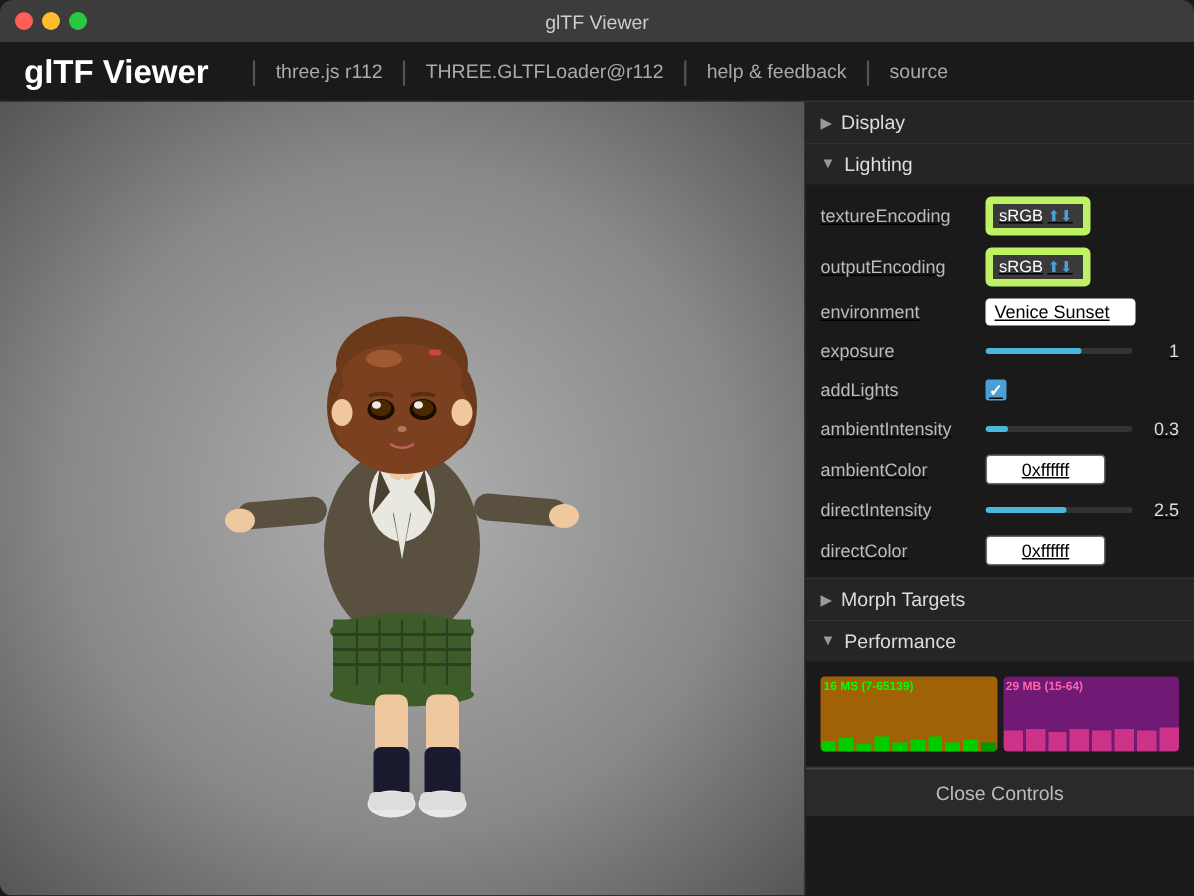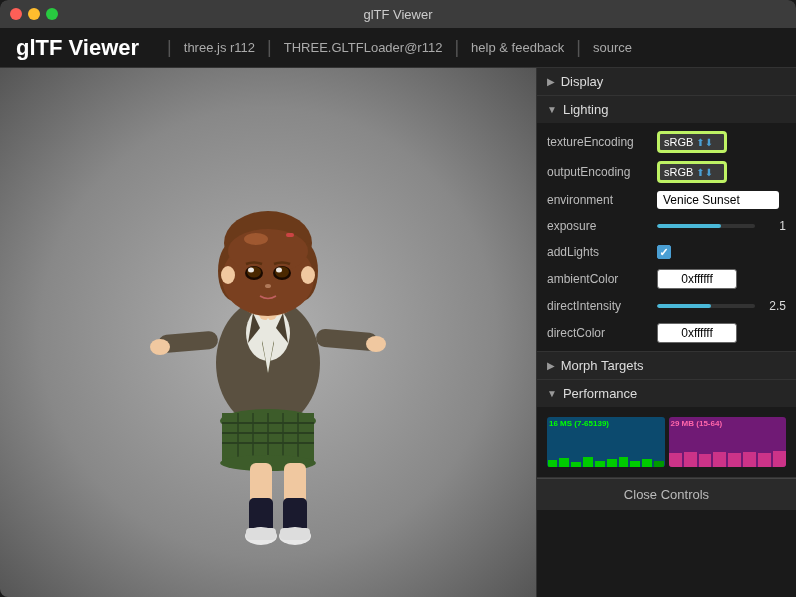--- a/index.html
+++ b/index.html
@@ -127,40 +127,41 @@
 
     .section-body {
       padding: 4px 0;
     }
 
     .control-row {
       display: flex;
       align-items: center;
       padding: 4px 10px;
       min-height: 26px;
+      text-decoration: underline;
     }
 
     .control-label {
       color: #bbb;
       font-size: 12px;
       width: 110px;
       flex-shrink: 0;
     }
 
     .control-value {
       flex: 1;
       display: flex;
       align-items: center;
       gap: 6px;
     }
 
     
     .select-control {
       background: #3a3a3a;
-      border: 3px solid #bef264;
+      border: 5px solid #bef264;
       color: #fff;
       font-size: 11px;
       padding: 2px 4px;
       border-radius: 4px;
       display: flex;
       align-items: center;
       gap: 3px;
       min-width: 70px;
     }
     .select-arrow {
@@ -169,21 +170,21 @@
     }
 
     
     .text-input {
       background: #fff;
       color: #000;
       font-size: 12px;
       padding: 2px 6px;
       border-radius: 3px;
       border: none;
-      width: 122px;
+      width: 100px;
     }
 
     
     .slider-container {
       display: flex;
       align-items: center;
       gap: 6px;
       flex: 1;
     }
     .slider-track {
@@ -451,20 +452,29 @@
 
         <div class="control-row">
           <span class="control-label">addLights</span>
           <div class="control-value">
             <div class="checkbox-control">
               <span class="checkbox-check">✓</span>
             </div>
           </div>
         </div>
 
+        <div class="control-row">
+          <span class="control-label">ambientIntensity</span>
+          <div class="control-value slider-container">
+            <div class="slider-track" style="flex:1;background:#333;">
+              <div class="slider-fill" style="width:15%;background:#4ab8d8;height:4px;"></div>
+            </div>
+            <span class="slider-number">0.3</span>
+          </div>
+        </div>
 
         <div class="control-row">
           <span class="control-label">ambientColor</span>
           <div class="control-value">
             <div class="color-box">0xffffff</div>
           </div>
         </div>
 
         <div class="control-row">
           <span class="control-label">directIntensity</span>
@@ -495,21 +505,21 @@
 
     <div class="panel-section">
       <div class="section-header">
         <span class="chevron">▼</span>
         <span>Performance</span>
       </div>
       <div class="section-body">
         <div class="perf-graph-area">
 
 
-          <div class="perf-graph" style="background:#0c4a6e;border-radius:3px;">
+          <div class="perf-graph" style="background:#a16207;border-radius:3px;">
             <span class="perf-label" style="color:#00ff00;font-size:8px;position:absolute;top:2px;left:2px;">16 MS (7-65139)</span>
             <div class="perf-bars">
               <div style="flex:1;background:#00cc00;height:20%;min-width:2px;margin:0 0.5px;"></div>
               <div style="flex:1;background:#00cc00;height:25%;min-width:2px;margin:0 0.5px;"></div>
               <div style="flex:1;background:#00cc00;height:15%;min-width:2px;margin:0 0.5px;"></div>
               <div style="flex:1;background:#00cc00;height:30%;min-width:2px;margin:0 0.5px;"></div>
               <div style="flex:1;background:#00cc00;height:18%;min-width:2px;margin:0 0.5px;"></div>
               <div style="flex:1;background:#00cc00;height:22%;min-width:2px;margin:0 0.5px;"></div>
               <div style="flex:1;background:#00cc00;height:28%;min-width:2px;margin:0 0.5px;"></div>
               <div style="flex:1;background:#00cc00;height:16%;min-width:2px;margin:0 0.5px;"></div>

